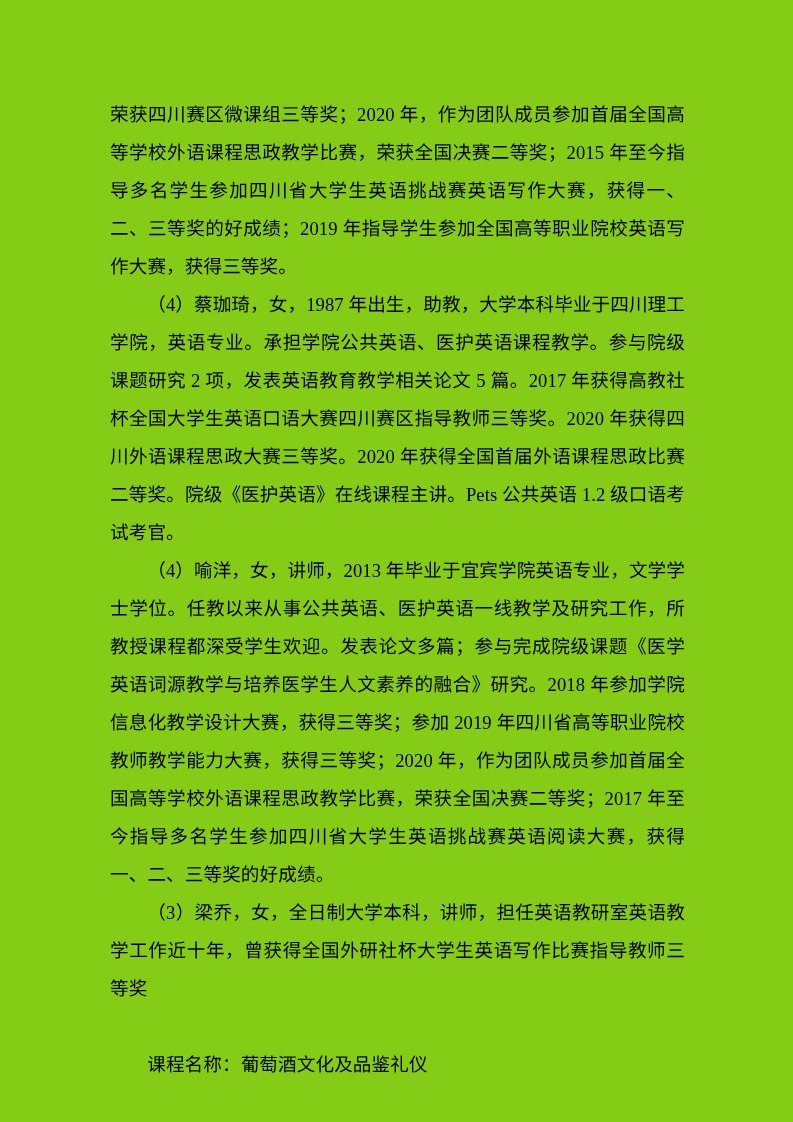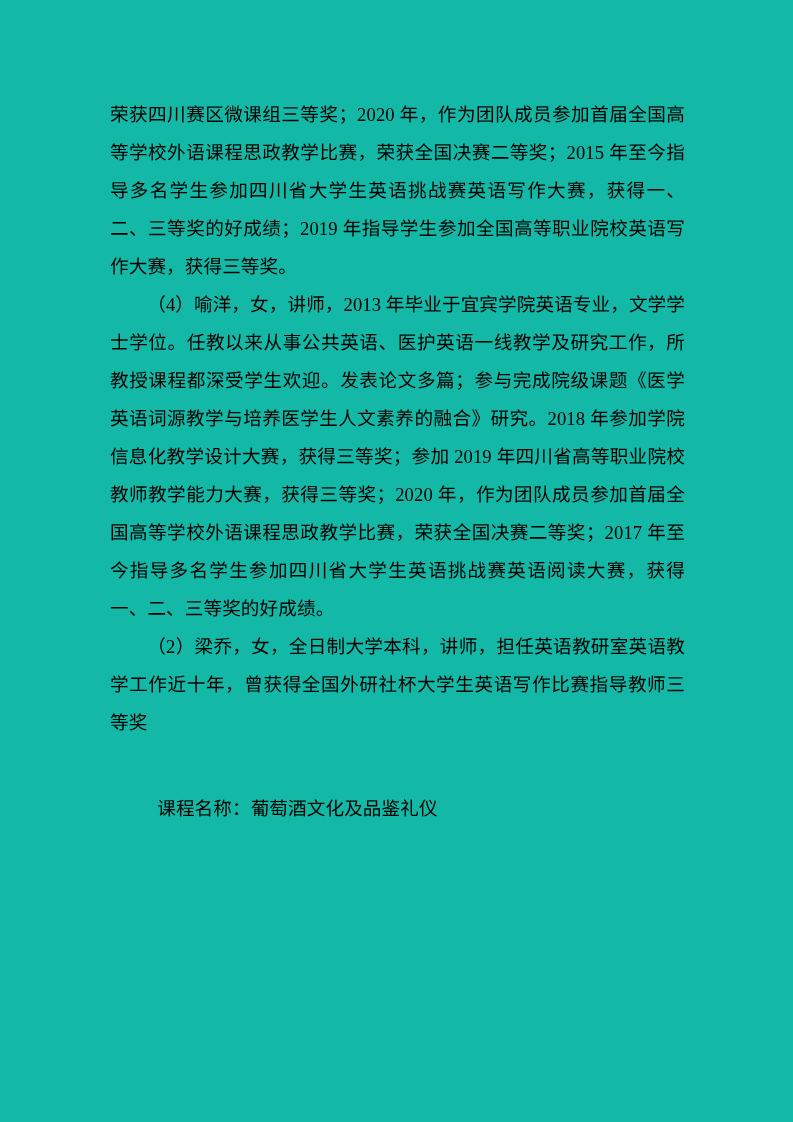--- a/index.html
+++ b/index.html
@@ -14,62 +14,63 @@
     font-family: "Liberation Serif", "DejaVu Serif", serif;
     color: #000000;
     overflow: hidden;
   }
   .page {
     position: relative;
     width: 793px;
     height: 1122px;
     box-sizing: border-box;
     padding: 96px 108px 80px 110px;
-    background: #14b8a6;
+    background: #84cc16;
   }
   .doc-body {
     font-size: 18.6px;
     line-height: 38px;
     text-align: justify;
     text-justify: inter-ideograph;
     letter-spacing: 0.1px;
   }
   p.para {
     margin: 0;
     padding: 0;
     text-indent: 0;
   }
   p.indent2 {
     text-indent: 2em;
   }
   .spacer-block {
     height: 38px;
   }
   .tail-section p {
-    margin: 10px;
+    margin: 0;
   }
   .tail-section .line-1 {
     text-indent: 2em;
   }
   .tail-section .line-2 {
     text-indent: 2.4em;
   }
 </style>
 </head>
 <body>
 
 <div class="page">
   <div class="doc-body">
 
     <p class="para">荣获四川赛区微课组三等奖；2020 年，作为团队成员参加首届全国高等学校外语课程思政教学比赛，荣获全国决赛二等奖；2015 年至今指导多名学生参加四川省大学生英语挑战赛英语写作大赛，获得一、二、三等奖的好成绩；2019 年指导学生参加全国高等职业院校英语写作大赛，获得三等奖。</p>
 
+    <p class="para indent2">（4）蔡珈琦，女，1987 年出生，助教，大学本科毕业于四川理工学院，英语专业。承担学院公共英语、医护英语课程教学。参与院级课题研究 2 项，发表英语教育教学相关论文 5 篇。2017 年获得高教社杯全国大学生英语口语大赛四川赛区指导教师三等奖。2020 年获得四川外语课程思政大赛三等奖。2020 年获得全国首届外语课程思政比赛二等奖。院级《医护英语》在线课程主讲。Pets 公共英语 1.2 级口语考试考官。</p>
 
     <p class="para indent2">（4）喻洋，女，讲师，2013 年毕业于宜宾学院英语专业，文学学士学位。任教以来从事公共英语、医护英语一线教学及研究工作，所教授课程都深受学生欢迎。发表论文多篇；参与完成院级课题《医学英语词源教学与培养医学生人文素养的融合》研究。2018 年参加学院信息化教学设计大赛，获得三等奖；参加 2019 年四川省高等职业院校教师教学能力大赛，获得三等奖；2020 年，作为团队成员参加首届全国高等学校外语课程思政教学比赛，荣获全国决赛二等奖；2017 年至今指导多名学生参加四川省大学生英语挑战赛英语阅读大赛，获得一、二、三等奖的好成绩。</p>
 
-    <p class="para indent2">（2）梁乔，女，全日制大学本科，讲师，担任英语教研室英语教学工作近十年，曾获得全国外研社杯大学生英语写作比赛指导教师三等奖</p>
+    <p class="para indent2">（3）梁乔，女，全日制大学本科，讲师，担任英语教研室英语教学工作近十年，曾获得全国外研社杯大学生英语写作比赛指导教师三等奖</p>
 
     <div class="spacer-block"></div>
 
     <div class="tail-section">
       <p class="line-1">课程名称：葡萄酒文化及品鉴礼仪</p>
     </div>
 
   </div>
 </div>
 

